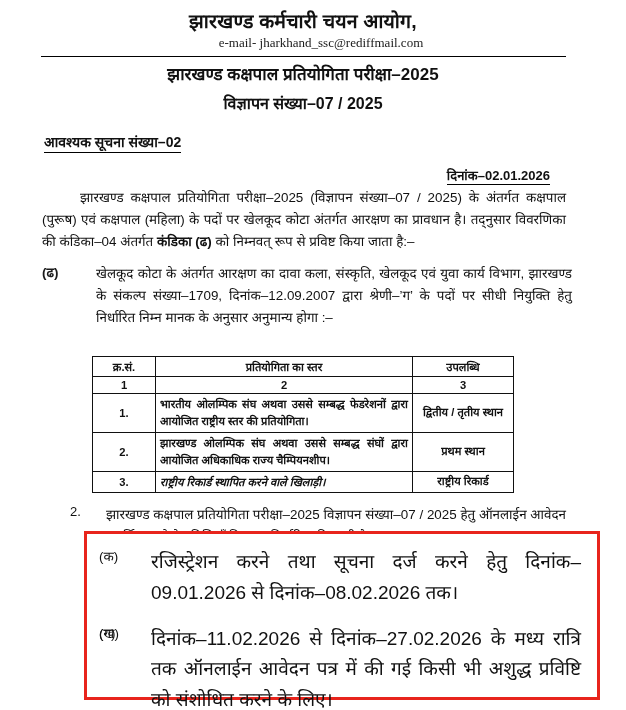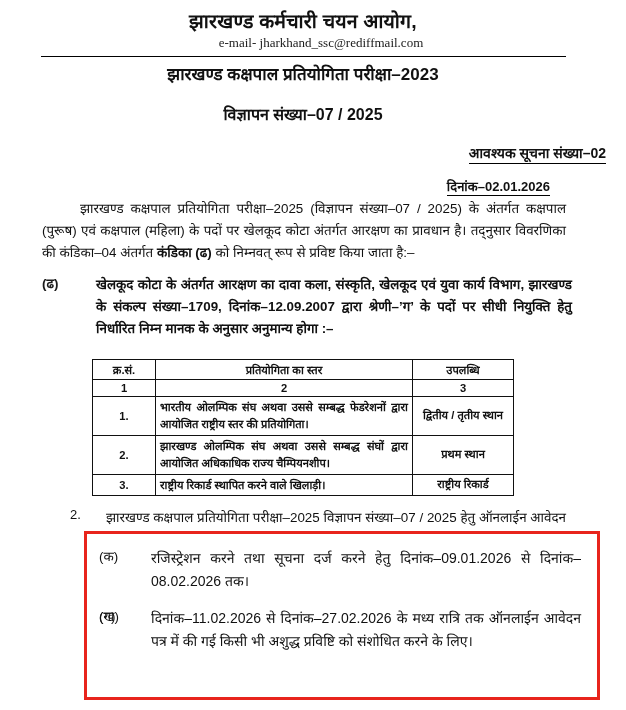--- a/index.html
+++ b/index.html
@@ -66,26 +66,27 @@
     font-size: 17px;
     line-height: 1.45;
     margin-top: 6px;
     color: #111;
   }
   .advt-no {
     text-align: center;
     font-weight: bold;
     font-size: 16px;
     line-height: 1.4;
-    margin-top: 16px;
+    margin-top: 5px;
     color: #111;
   }
   .notice-no-wrap {
-    text-align: right;
+    text-align: left;
     margin-top: 17px;
+    padding-left: 44px;
   }
   .notice-no {
     display: inline-block;
     font-weight: bold;
     font-size: 14px;
     border-bottom: 1.2px solid #000;
     padding-bottom: 1px;
     color: #111;
   }
 
@@ -132,27 +133,27 @@
     position: absolute;
     left: -54px;
     top: 0;
     font-weight: bold;
     font-size: 13.4px;
   }
   .clause-text {
     font-size: 13.4px;
     line-height: 1.62;
     text-align: justify;
-    font-weight: bold;
+    font-weight: normal;
     color: #111;
   }
 
   
   .tbl-wrap {
-    margin-top: 20px;
+    margin-top: 28px;
     display: flex;
     justify-content: center;
     border-radius: 13px;
   }
   table.norms {
     border-collapse: collapse;
     width: 400px;
     table-layout: fixed;
   }
   table.norms td, table.norms th {
@@ -176,20 +177,21 @@
     padding: 1px 3px;
   }
   .lvl-cell {
     text-align: justify;
     text-justify: inter-word;
     line-height: 1.5;
     padding: 3px 5px;
   }
   .lvl-cell.single {
     text-align: left;
+    font-style: italic;
   }
   .ach-cell {
     text-align: center;
     line-height: 1.4;
   }
   .sn-cell {
     text-align: center;
   }
 
   
@@ -236,39 +238,39 @@
   .sub-label {
     position: absolute;
     left: 0;
     top: 0;
     width: 42px;
     font-size: 13.4px;
     color: #111;
   }
   .sub-text {
     margin-left: 52px;
-    font-size: 14px;
+    font-size: 19px;
     line-height: 1.62;
     text-align: justify;
     text-justify: inter-word;
     color: #111;
   }
 </style>
 </head>
 <body>
 
 <div class="page">
 
   <div class="letterhead">
     <div class="org-name">झारखण्ड कर्मचारी चयन आयोग,</div>
     <div class="org-email">e-mail- jharkhand_ssc@rediffmail.com</div>
     <hr class="head-rule">
   </div>
 
-  <div class="exam-title">झारखण्ड कक्षपाल प्रतियोगिता परीक्षा–2023</div>
+  <div class="exam-title">झारखण्ड कक्षपाल प्रतियोगिता परीक्षा–2025</div>
   <div class="advt-no">विज्ञापन संख्या–07 / 2025</div>
   <div class="notice-no-wrap">
     <span class="notice-no">आवश्यक सूचना संख्या–02</span>
   </div>
 
   <div class="date-line">
     <span>दिनांक–02.01.2026</span>
   </div>
 
   <div class="body-block">

